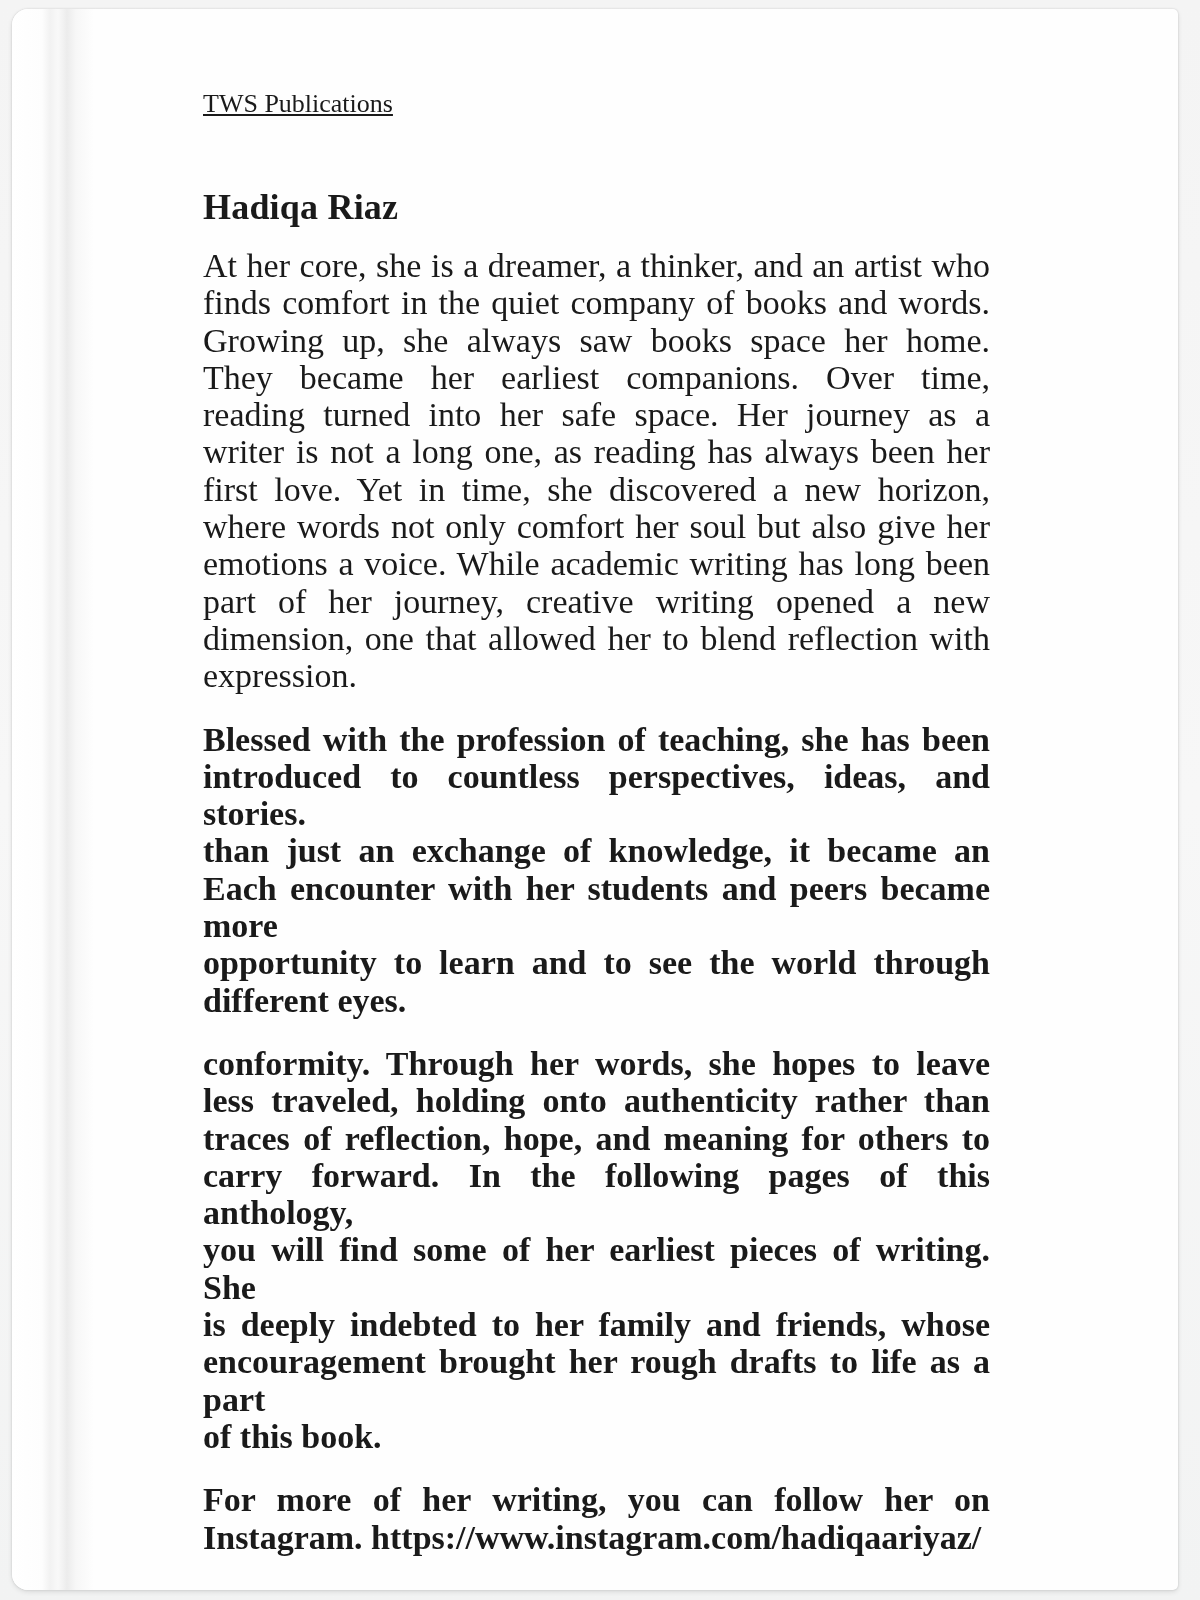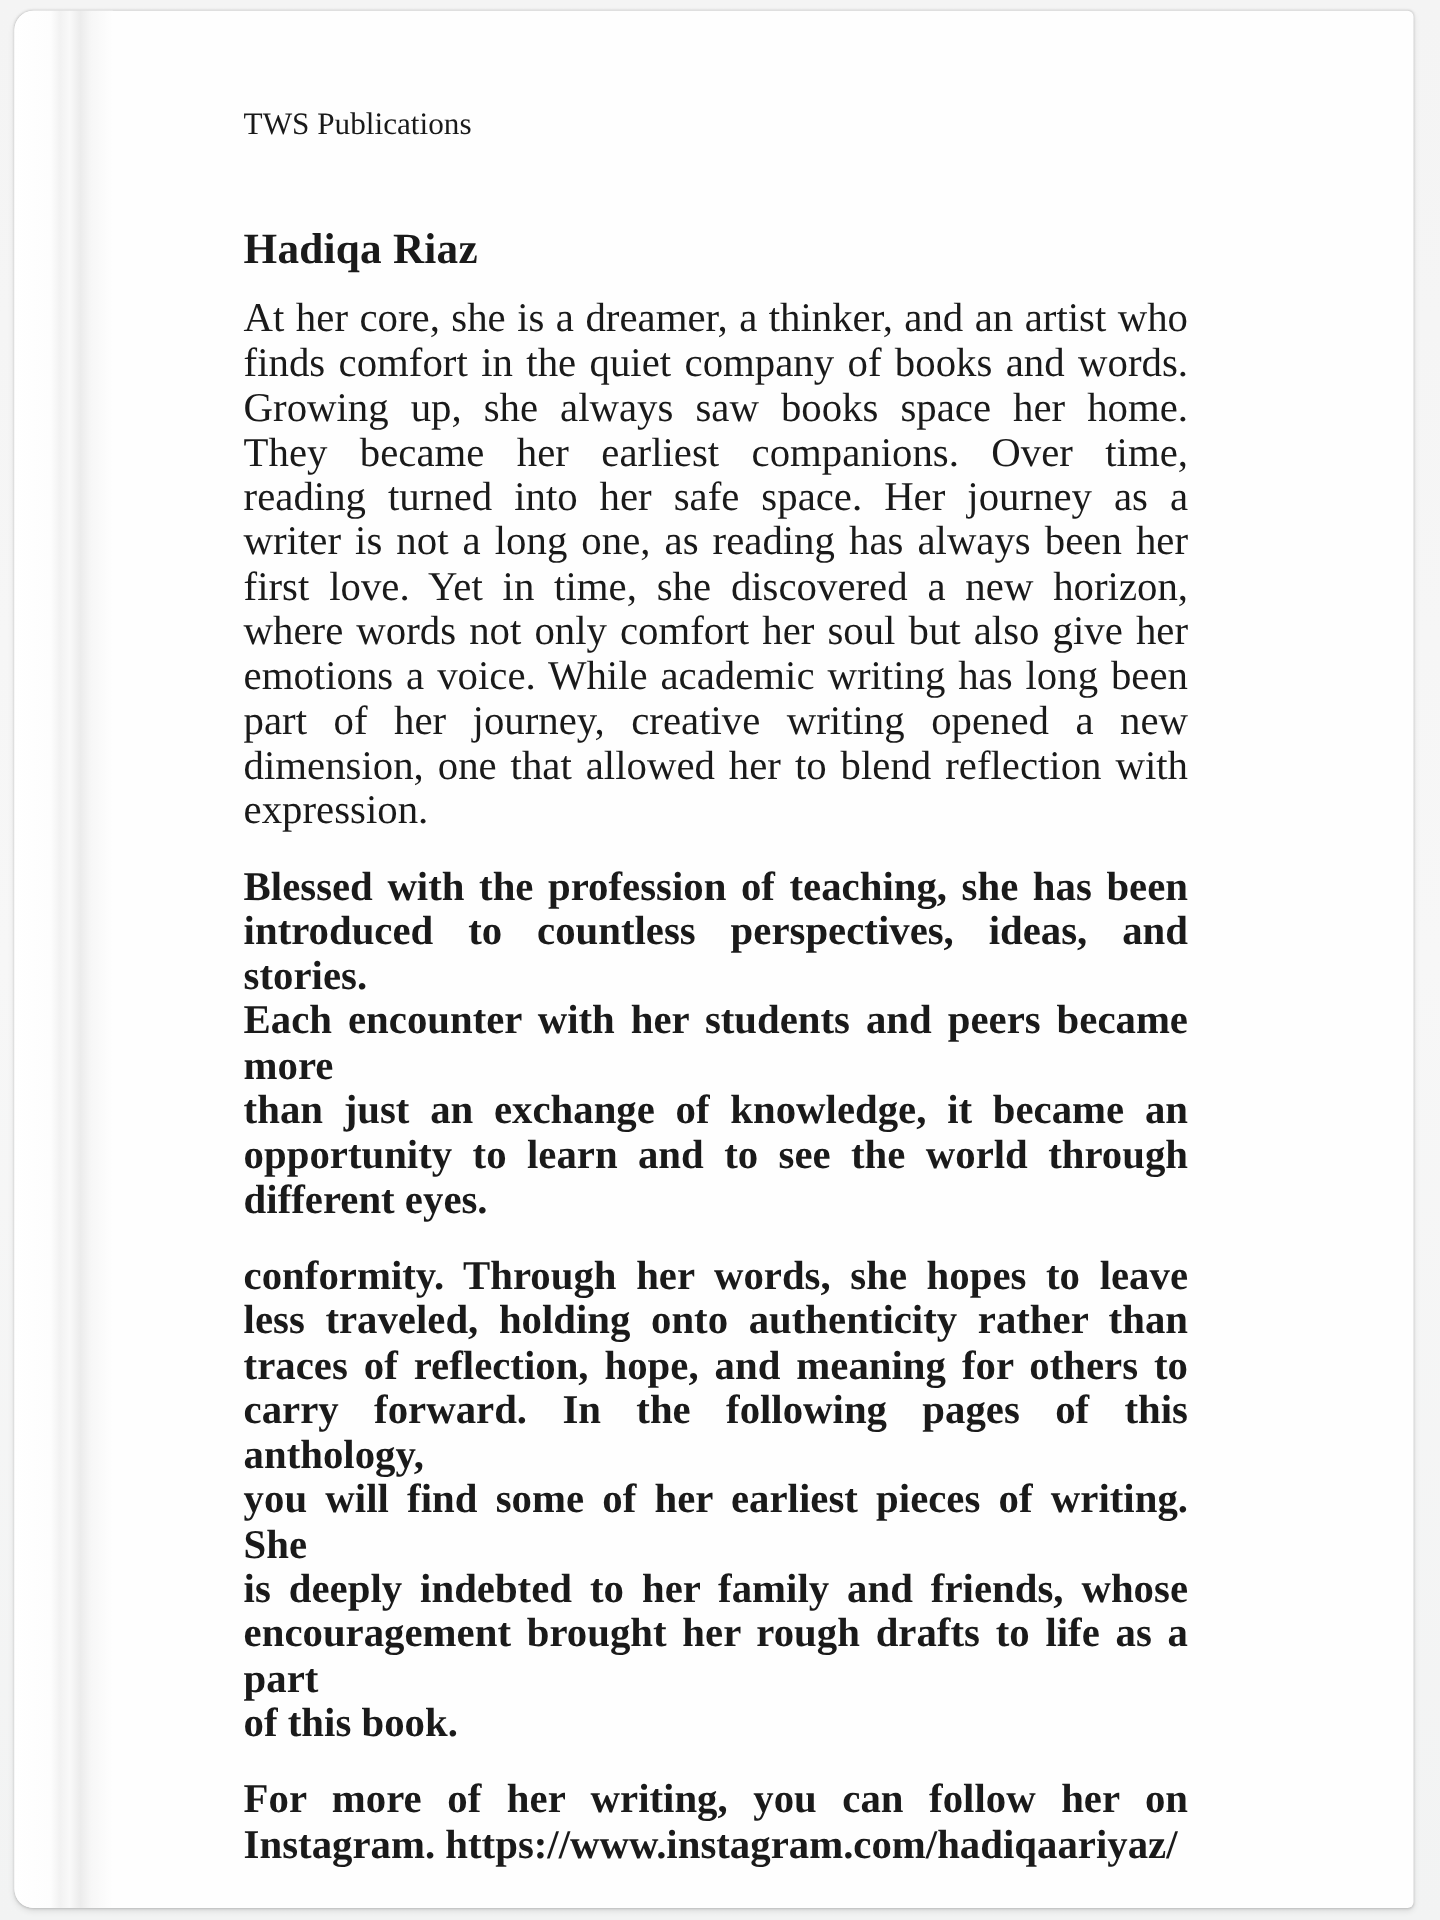--- a/index.html
+++ b/index.html
@@ -39,20 +39,21 @@
   .content {
     position: absolute;
     left: 191px; top: 0;
     width: 787px;
     color: var(--text-color, #1a1a1a);
   }
   .running-header {
     margin-top: 80px;
     font-size: 26px;
     line-height: 30px;
+    text-decoration: underline;
   }
   .author-name {
     margin-top: 70px;
     font-size: 36px;
     line-height: 36px;
     font-weight: 700;
     letter-spacing: 0.2px;
   }
   .paras { margin-top: 22px; }
   .para + .para { margin-top: 26px; font-weight: bold; }
@@ -92,22 +93,22 @@
             <div class="pline">first love. Yet in time, she discovered a new horizon,</div>
             <div class="pline">where words not only comfort her soul but also give her</div>
             <div class="pline">emotions a voice. While academic writing has long been</div>
             <div class="pline">part of her journey, creative writing opened a new</div>
             <div class="pline">dimension, one that allowed her to blend reflection with</div>
             <div class="pline last">expression.</div>
           </div>
           <div class="para">
             <div class="pline">Blessed with the profession of teaching, she has been</div>
             <div class="pline">introduced to countless perspectives, ideas, and stories.</div>
+            <div class="pline">than just an exchange of knowledge, it became an</div>
             <div class="pline">Each encounter with her students and peers became more</div>
-            <div class="pline">than just an exchange of knowledge, it became an</div>
             <div class="pline">opportunity to learn and to see the world through</div>
             <div class="pline last">different eyes.</div>
           </div>
           <div class="para">
             <div class="pline">conformity. Through her words, she hopes to leave</div>
             <div class="pline">less traveled, holding onto authenticity rather than</div>
             <div class="pline">traces of reflection, hope, and meaning for others to</div>
             <div class="pline">carry forward. In the following pages of this anthology,</div>
             <div class="pline">you will find some of her earliest pieces of writing. She</div>
             <div class="pline">is deeply indebted to her family and friends, whose</div>

